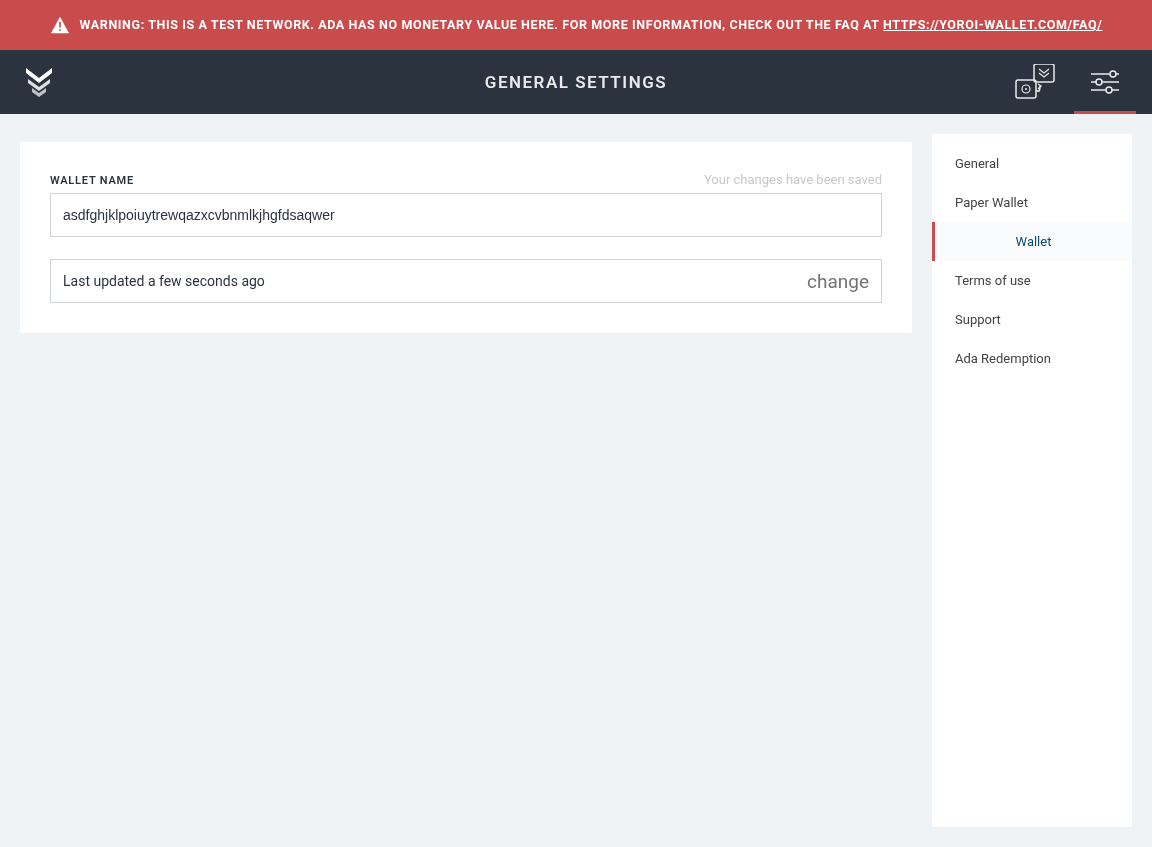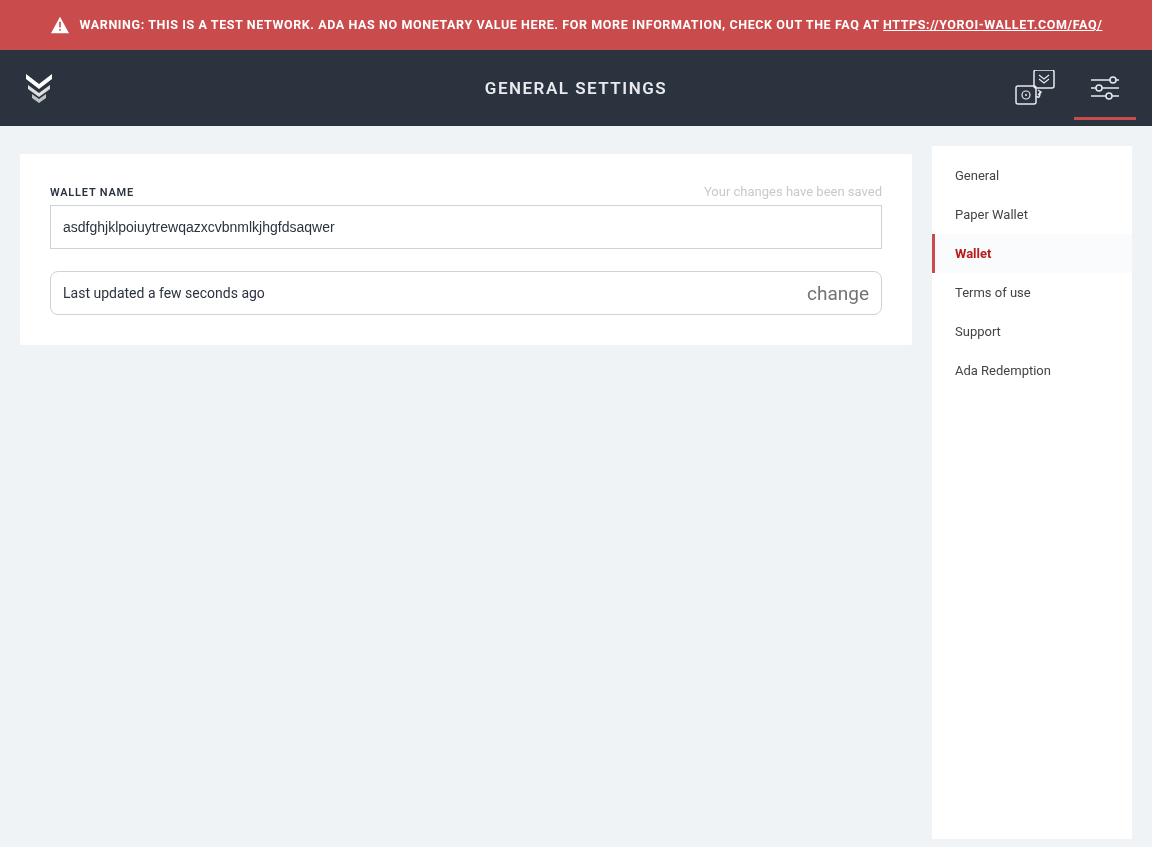--- a/index.html
+++ b/index.html
@@ -21,21 +21,21 @@
     gap: 10px;
     min-height: 50px;
   }
   .warning-banner .warn-icon {
     flex-shrink: 0;
   }
   .warning-banner a { color: #ffffff; text-decoration: underline; }
 
   
   .topbar {
-    height: 76px;
+    height: 64px;
     background: #2b333f;
     color: #ffffff;
     display: flex;
     align-items: center;
     justify-content: space-between;
     padding: 0 24px;
     position: relative;
   }
   .topbar .logo {
     width: 30px; height: 36px;
@@ -116,21 +116,21 @@
     font-size: 14px;
     color: #2b333f;
     outline: none;
     margin-bottom: 22px;
   }
 
   .password-row {
     width: 100%;
     height: 44px;
     border: 1px solid #d0d3d6;
-    border-radius: 8px;
+    border-radius: 0;
     padding: 0 12px;
     display: flex;
     align-items: center;
     justify-content: space-between;
     font-size: 14px;
   }
   .password-row .updated-text {
     color: #2b333f;
   }
   .password-row .change-link {
@@ -148,24 +148,25 @@
     align-self: stretch;
   }
   .sidebar-item {
     padding: 12px 20px;
     font-size: 13px;
     color: #444;
     cursor: pointer;
     border-left: 3px solid transparent;
   }
   .sidebar-item.active {
-    font-weight: 700;
-    color: #b91c1c;
+    font-weight: 400;
+    color: #0c4a6e;
     border-left: 3px solid #c94b4b;
     background: #fafbfc;
+    text-align: center;
   }
 
   svg { display: block; }
 </style>
 </head>
 <body>
 
 <div class="warning-banner">
   <span class="warn-icon">
     <svg width="20" height="18" viewBox="0 0 24 22">

